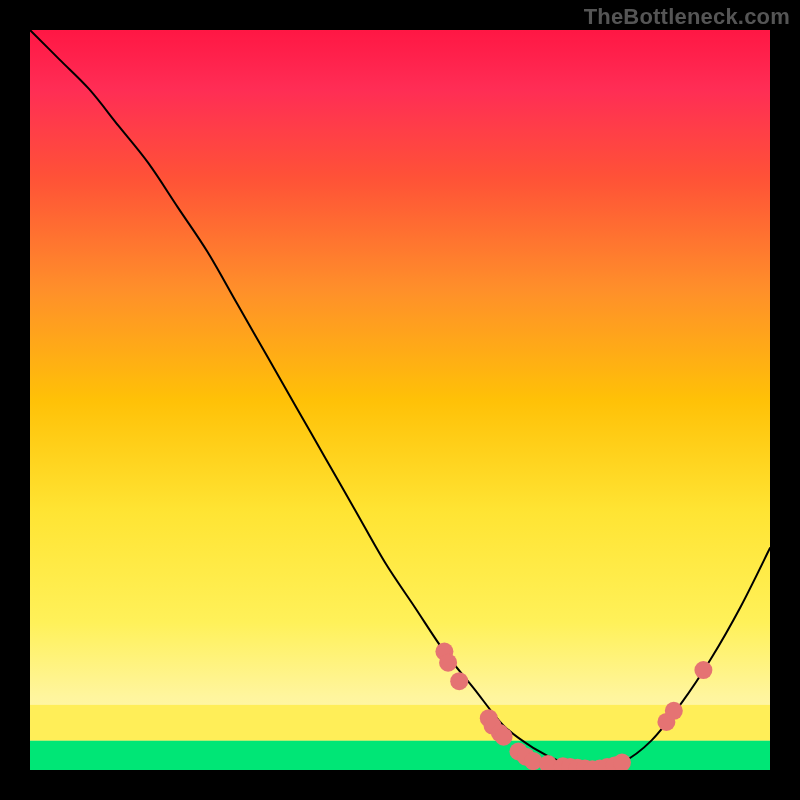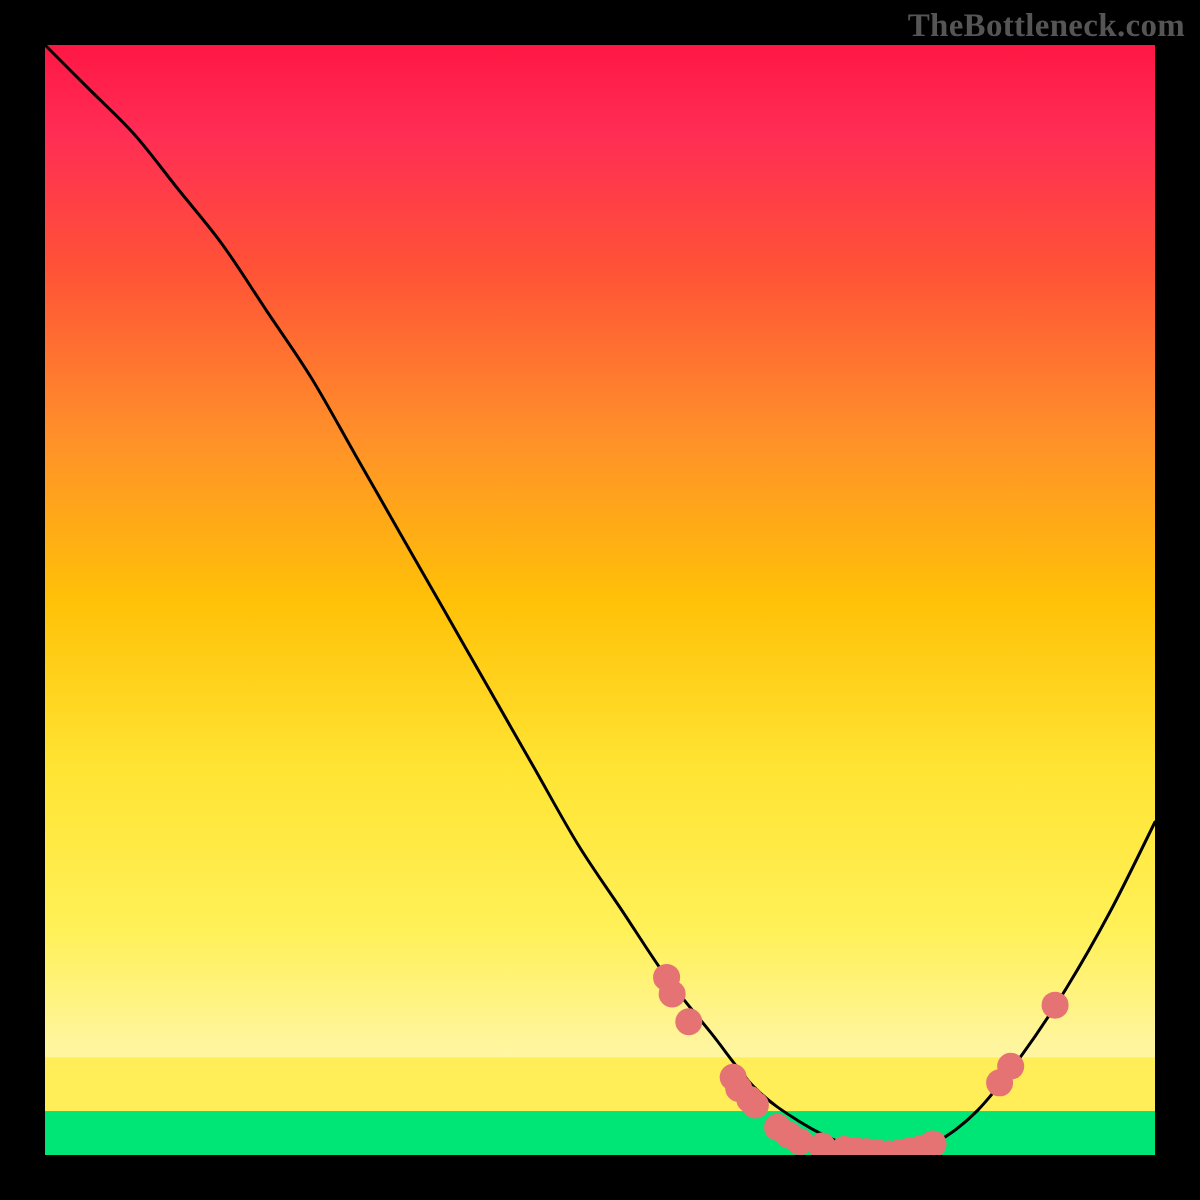--- a/index.html
+++ b/index.html
@@ -9,21 +9,20 @@
     height: 800px;
     background: #000;
     overflow: hidden;
     font-family: Arial, Helvetica, sans-serif;
   }
   .stage {
     position: relative;
     width: 800px;
     height: 800px;
     background: #000;
-    font-family: Liberation Serif, serif;
   }
   .watermark {
     position: absolute;
     top: 4px;
     right: 10px;
     color: #555;
     font-size: 22px;
     font-weight: 600;
     letter-spacing: 0.2px;
     user-select: none;

